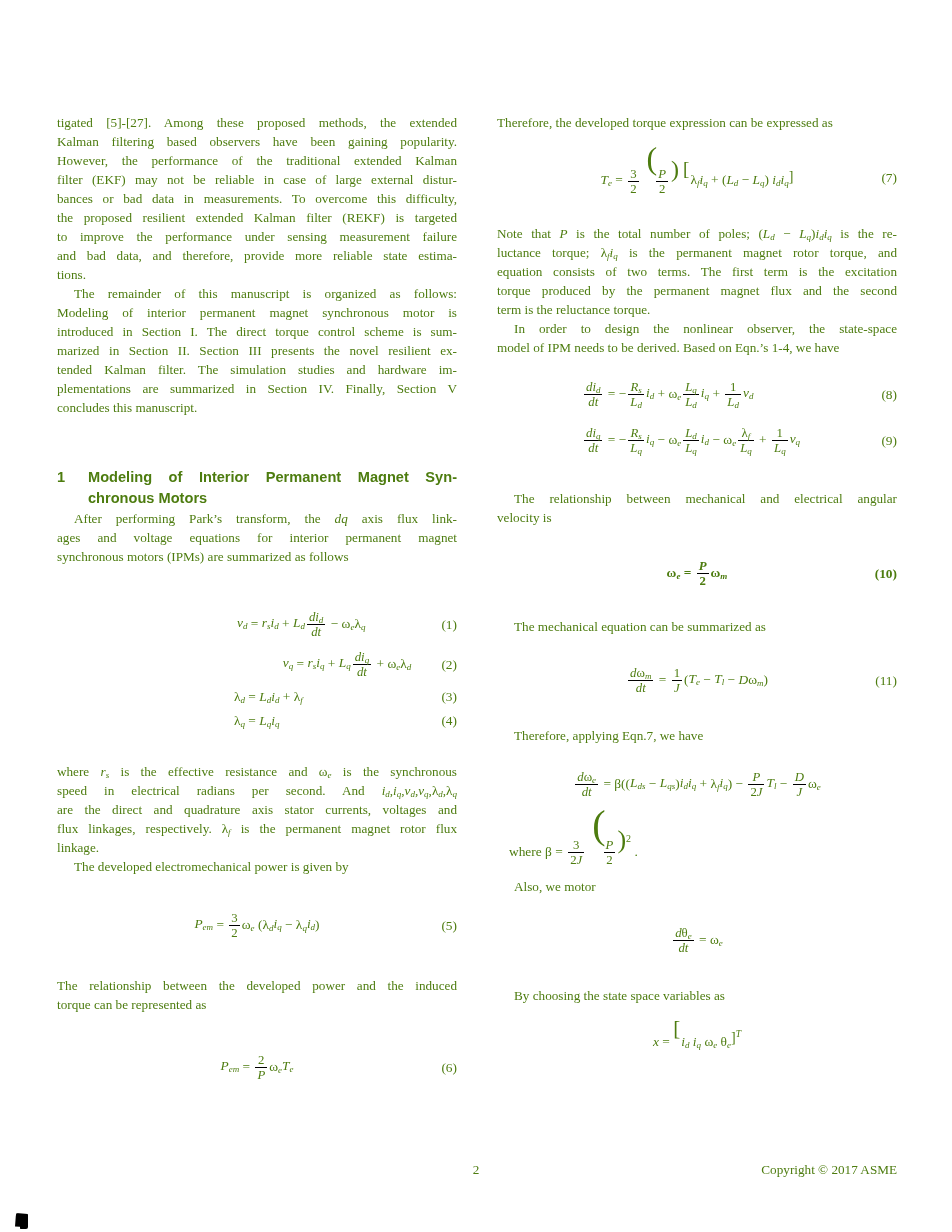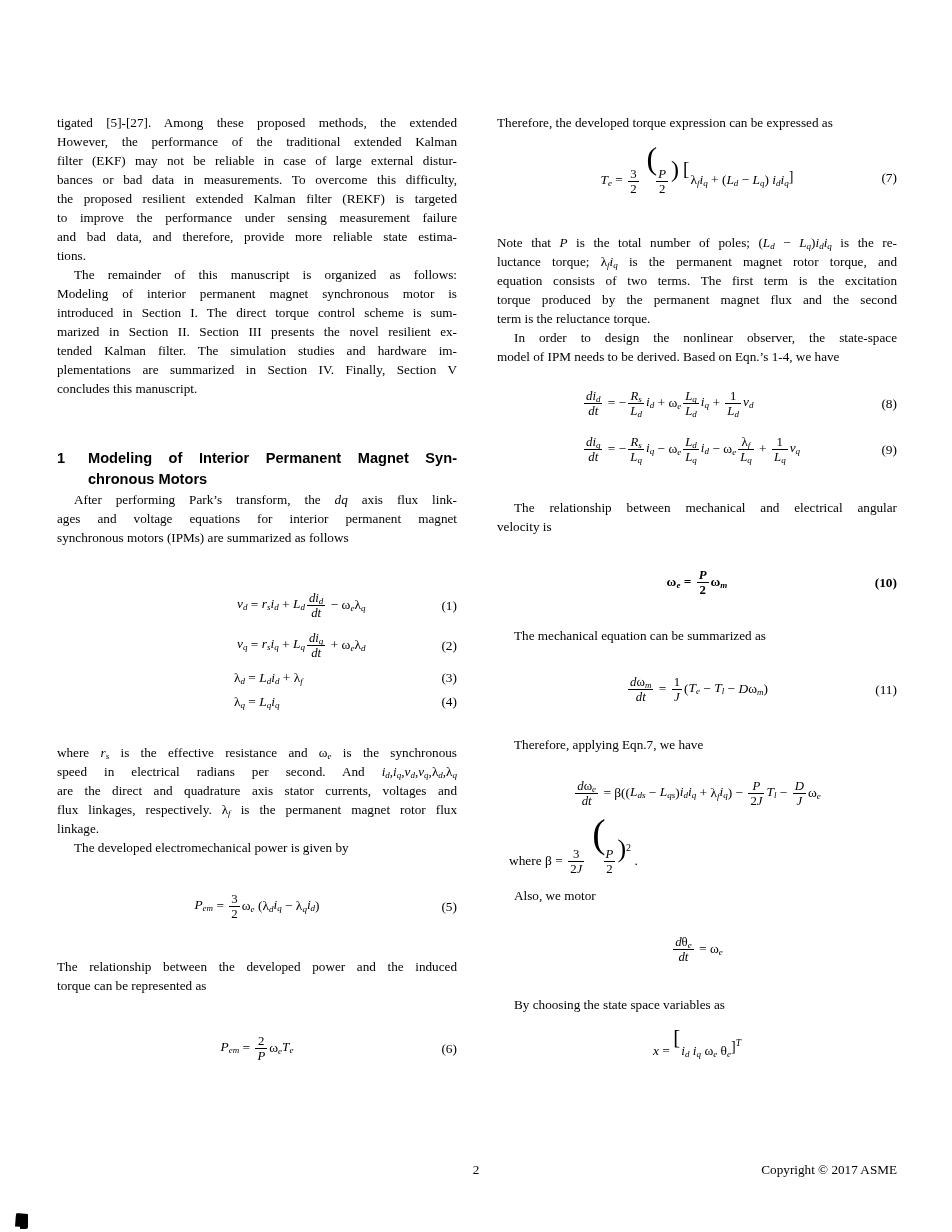--- a/index.html
+++ b/index.html
@@ -1,18 +1,18 @@
 <!DOCTYPE html>
 <html><head>
 <meta charset="utf-8">
 <style>
   html,body { margin:0; padding:0; background:#e8e8e8; }
   .page {
     position:relative; width:952px; height:1232px; margin:0 auto;
-    background:#ffffff; color:#000000;
+    background:#ffffff; color:#4d7c0f;
     font-family:"Liberation Serif","DejaVu Serif",serif;
     font-size:13.2px; line-height:19px; overflow:hidden;
   }
   .col { position:absolute; top:113px; width:400px; }
   .col-left  { left:57px; }
   .col-right { left:497px; }
 
   
   .par .pline { text-align:justify; text-align-last:justify; }
   .par .pline.last { text-align-last:left; }
@@ -58,20 +58,21 @@
               clip-path:polygon(10% 0,100% 6%,100% 100%,40% 100%,38% 86%,0 84%,6% 20%); }
 </style>
 </head>
 <body>
 
 <div class="page">
 
   <div class="col col-left">
     <div class="par">
         <div class="pline">tigated [5]-[27]. Among these proposed methods, the extended</div>
+        <div class="pline">Kalman filtering based observers have been gaining popularity.</div>
         <div class="pline">However, the performance of the traditional extended Kalman</div>
         <div class="pline">filter (EKF) may not be reliable in case of large external distur-</div>
         <div class="pline">bances or bad data in measurements. To overcome this difficulty,</div>
         <div class="pline">the proposed resilient extended Kalman filter (REKF) is targeted</div>
         <div class="pline">to improve the performance under sensing measurement failure</div>
         <div class="pline">and bad data, and therefore, provide more reliable state estima-</div>
         <div class="pline last">tions.</div>
       </div>
     <div class="par indent">
         <div class="pline">The remainder of this manuscript is organized as follows:</div>
@@ -95,21 +96,21 @@
         <div class="pline">After performing Park’s transform, the <i>dq</i> axis flux link-</div>
         <div class="pline">ages and voltage equations for interior permanent magnet</div>
         <div class="pline last">synchronous motors (IPMs) are summarized as follows</div>
       </div>
 
     <div style="margin-top:38px;">
       <div class="eqrow left-align" style="height:40px; padding-left:180px;">
         <span><i>v<sub>d</sub></i> = <i>r<sub>s</sub></i><i>i<sub>d</sub></i> + <i>L<sub>d</sub></i><span class="frac"><span class="n"><i>di<sub>d</sub></i></span><span class="d"><i>dt</i></span></span> − ω<sub><i>e</i></sub>λ<sub><i>q</i></sub></span>
         <span class="enum">(1)</span>
       </div>
-      <div class="eqrow left-align" style="height:40px; padding-left:180px;">
+      <div class="eqrow left-align" style="height:40px; padding-left:180px;justify-content:center;">
         <span><i>v<sub>q</sub></i> = <i>r<sub>s</sub></i><i>i<sub>q</sub></i> + <i>L<sub>q</sub></i><span class="frac"><span class="n"><i>di<sub>q</sub></i></span><span class="d"><i>dt</i></span></span> + ω<sub><i>e</i></sub>λ<sub><i>d</i></sub></span>
         <span class="enum">(2)</span>
       </div>
       <div class="eqrow left-align" style="height:24px; padding-left:177px;">
         <span>λ<sub><i>d</i></sub> = <i>L<sub>d</sub></i><i>i<sub>d</sub></i> + λ<sub><i>f</i></sub></span>
         <span class="enum">(3)</span>
       </div>
       <div class="eqrow left-align" style="height:24px; padding-left:177px;">
         <span>λ<sub><i>q</i></sub> = <i>L<sub>q</sub></i><i>i<sub>q</sub></i></span>
         <span class="enum">(4)</span>
@@ -146,21 +147,21 @@
   <div class="col col-right">
     <div class="par">
         <div class="pline last">Therefore, the developed torque expression can be expressed as</div>
       </div>
 
     <div class="eqrow" style="height:58px; margin-top:16px;">
       <span><i>T<sub>e</sub></i> = <span class="frac"><span class="n">3</span><span class="d">2</span></span><span class="art-p-big">(</span><span class="frac"><span class="n"><i>P</i></span><span class="d">2</span></span><span class="art-p-close">)</span><span class="art-bk-open">[</span>λ<sub><i>f</i></sub><i>i<sub>q</sub></i> + (<i>L<sub>d</sub></i> − <i>L<sub>q</sub></i>) <i>i<sub>d</sub></i><i>i<sub>q</sub></i><span class="art-bk-close">]</span></span>
       <span class="enum">(7)</span>
     </div>
 
-    <div class="par" style="margin-top:27px;">
+    <div class="par" style="margin-top:18px;">
         <div class="pline">Note that <i>P</i> is the total number of poles; (<i>L<sub>d</sub></i> − <i>L<sub>q</sub></i>)<i>i<sub>d</sub></i><i>i<sub>q</sub></i> is the re-</div>
         <div class="pline">luctance torque; λ<sub><i>f</i></sub><i>i<sub>q</sub></i> is the permanent magnet rotor torque, and</div>
         <div class="pline">equation consists of two terms. The first term is the excitation</div>
         <div class="pline">torque produced by the permanent magnet flux and the second</div>
         <div class="pline last">term is the reluctance torque.</div>
       </div>
     <div class="par indent">
         <div class="pline">In order to design the nonlinear observer, the state-space</div>
         <div class="pline last">model of IPM needs to be derived. Based on Eqn.’s 1-4, we have</div>
       </div>

